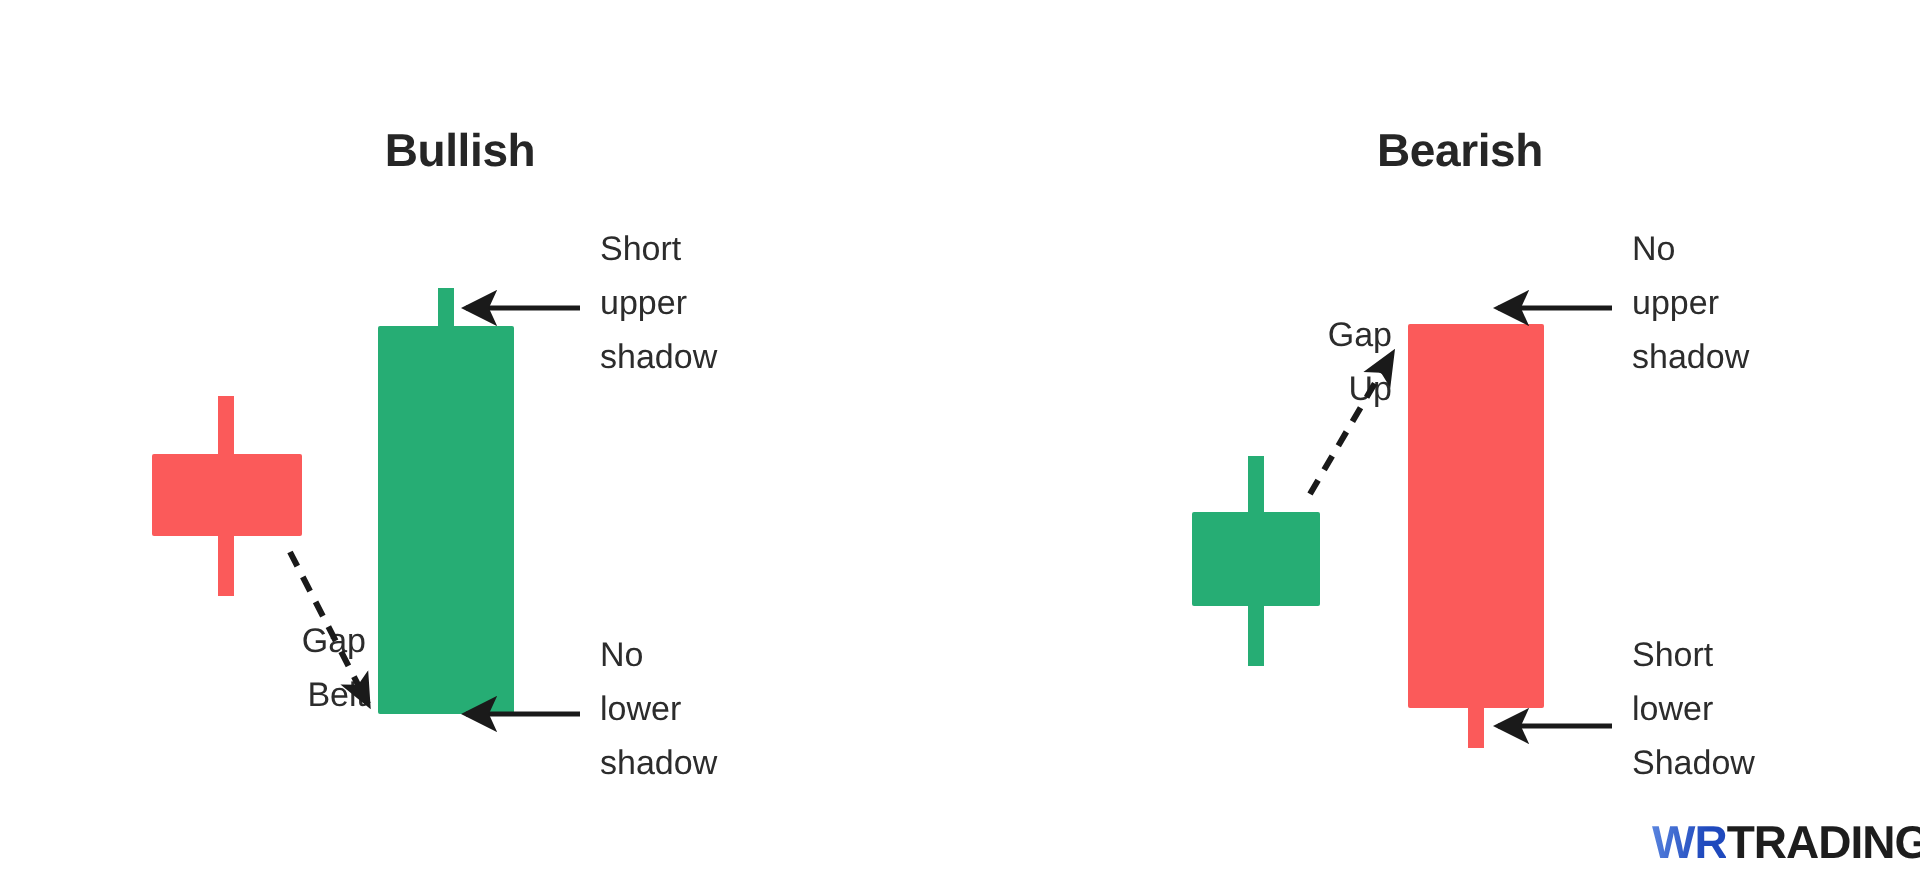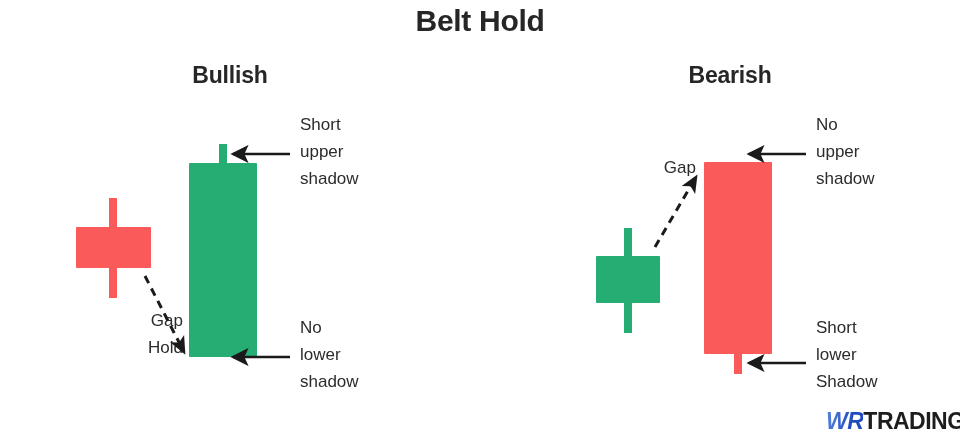--- a/index.html
+++ b/index.html
@@ -85,31 +85,29 @@
     font-size: 23px;
     font-weight: bold;
     letter-spacing: -0.5px;
     white-space: nowrap;
   }
   .logo .wr {
     color: #2a58c8;
     background: linear-gradient(100deg, #5b86e0 0%, #1f49bd 70%);
     -webkit-background-clip: text;
     background-clip: text;
-    font-style: italic;
     -webkit-text-fill-color: transparent;
   }
   .logo .trading { color: #1d1d1d; }
 </style>
 </head>
 <body>
 
 <div id="stage">
 
-  <div class="title">Belt Hold</div>
 
   <div class="subtitle bullish">Bullish</div>
   <div class="subtitle bearish">Bearish</div>
 
   <div class="candle">
     <div class="wick red" style="left:109px; top:198px; height:30px;"></div>
     <div class="body red" style="left:76px; top:227px; width:75px; height:41px;"></div>
     <div class="wick red" style="left:109px; top:267px; height:31px;"></div>
   </div>
 
@@ -125,21 +123,21 @@
   </div>
 
   <div class="note" style="left:300px; top:314px;">
     <div>No</div>
     <div>lower</div>
     <div>shadow</div>
   </div>
 
   <div class="note center" style="left:63px; top:307px; width:120px;">
     <div>Gap</div>
-    <div>Hold</div>
+    <div>Belt</div>
   </div>
 
   <div class="candle">
     <div class="wick green" style="left:624px; top:228px; height:30px;"></div>
     <div class="body green" style="left:596px; top:256px; width:64px; height:47px;"></div>
     <div class="wick green" style="left:624px; top:302px; height:31px;"></div>
   </div>
 
   <div class="candle">
     <div class="body red" style="left:704px; top:162px; width:68px; height:192px;"></div>
@@ -153,20 +151,21 @@
   </div>
 
   <div class="note" style="left:816px; top:314px;">
     <div>Short</div>
     <div>lower</div>
     <div>Shadow</div>
   </div>
 
   <div class="note center" style="left:600px; top:154px; width:96px;">
     <div>Gap</div>
+    <div>Up</div>
   </div>
 
   <svg id="arrows" viewBox="0 0 960 440">
     <defs>
       <marker id="ah" markerWidth="7" markerHeight="7" refX="6" refY="3.5" orient="auto" markerUnits="strokeWidth">
         <path d="M7,3.5 L0,0 L1.6,3.5 L0,7 Z" fill="#1a1a1a"></path>
       </marker>
       <marker id="ahd" markerWidth="6" markerHeight="6" refX="5" refY="3" orient="auto" markerUnits="strokeWidth">
         <path d="M6,3 L0,0.4 L1.4,3 L0,5.6 Z" fill="#1a1a1a"></path>
       </marker>

